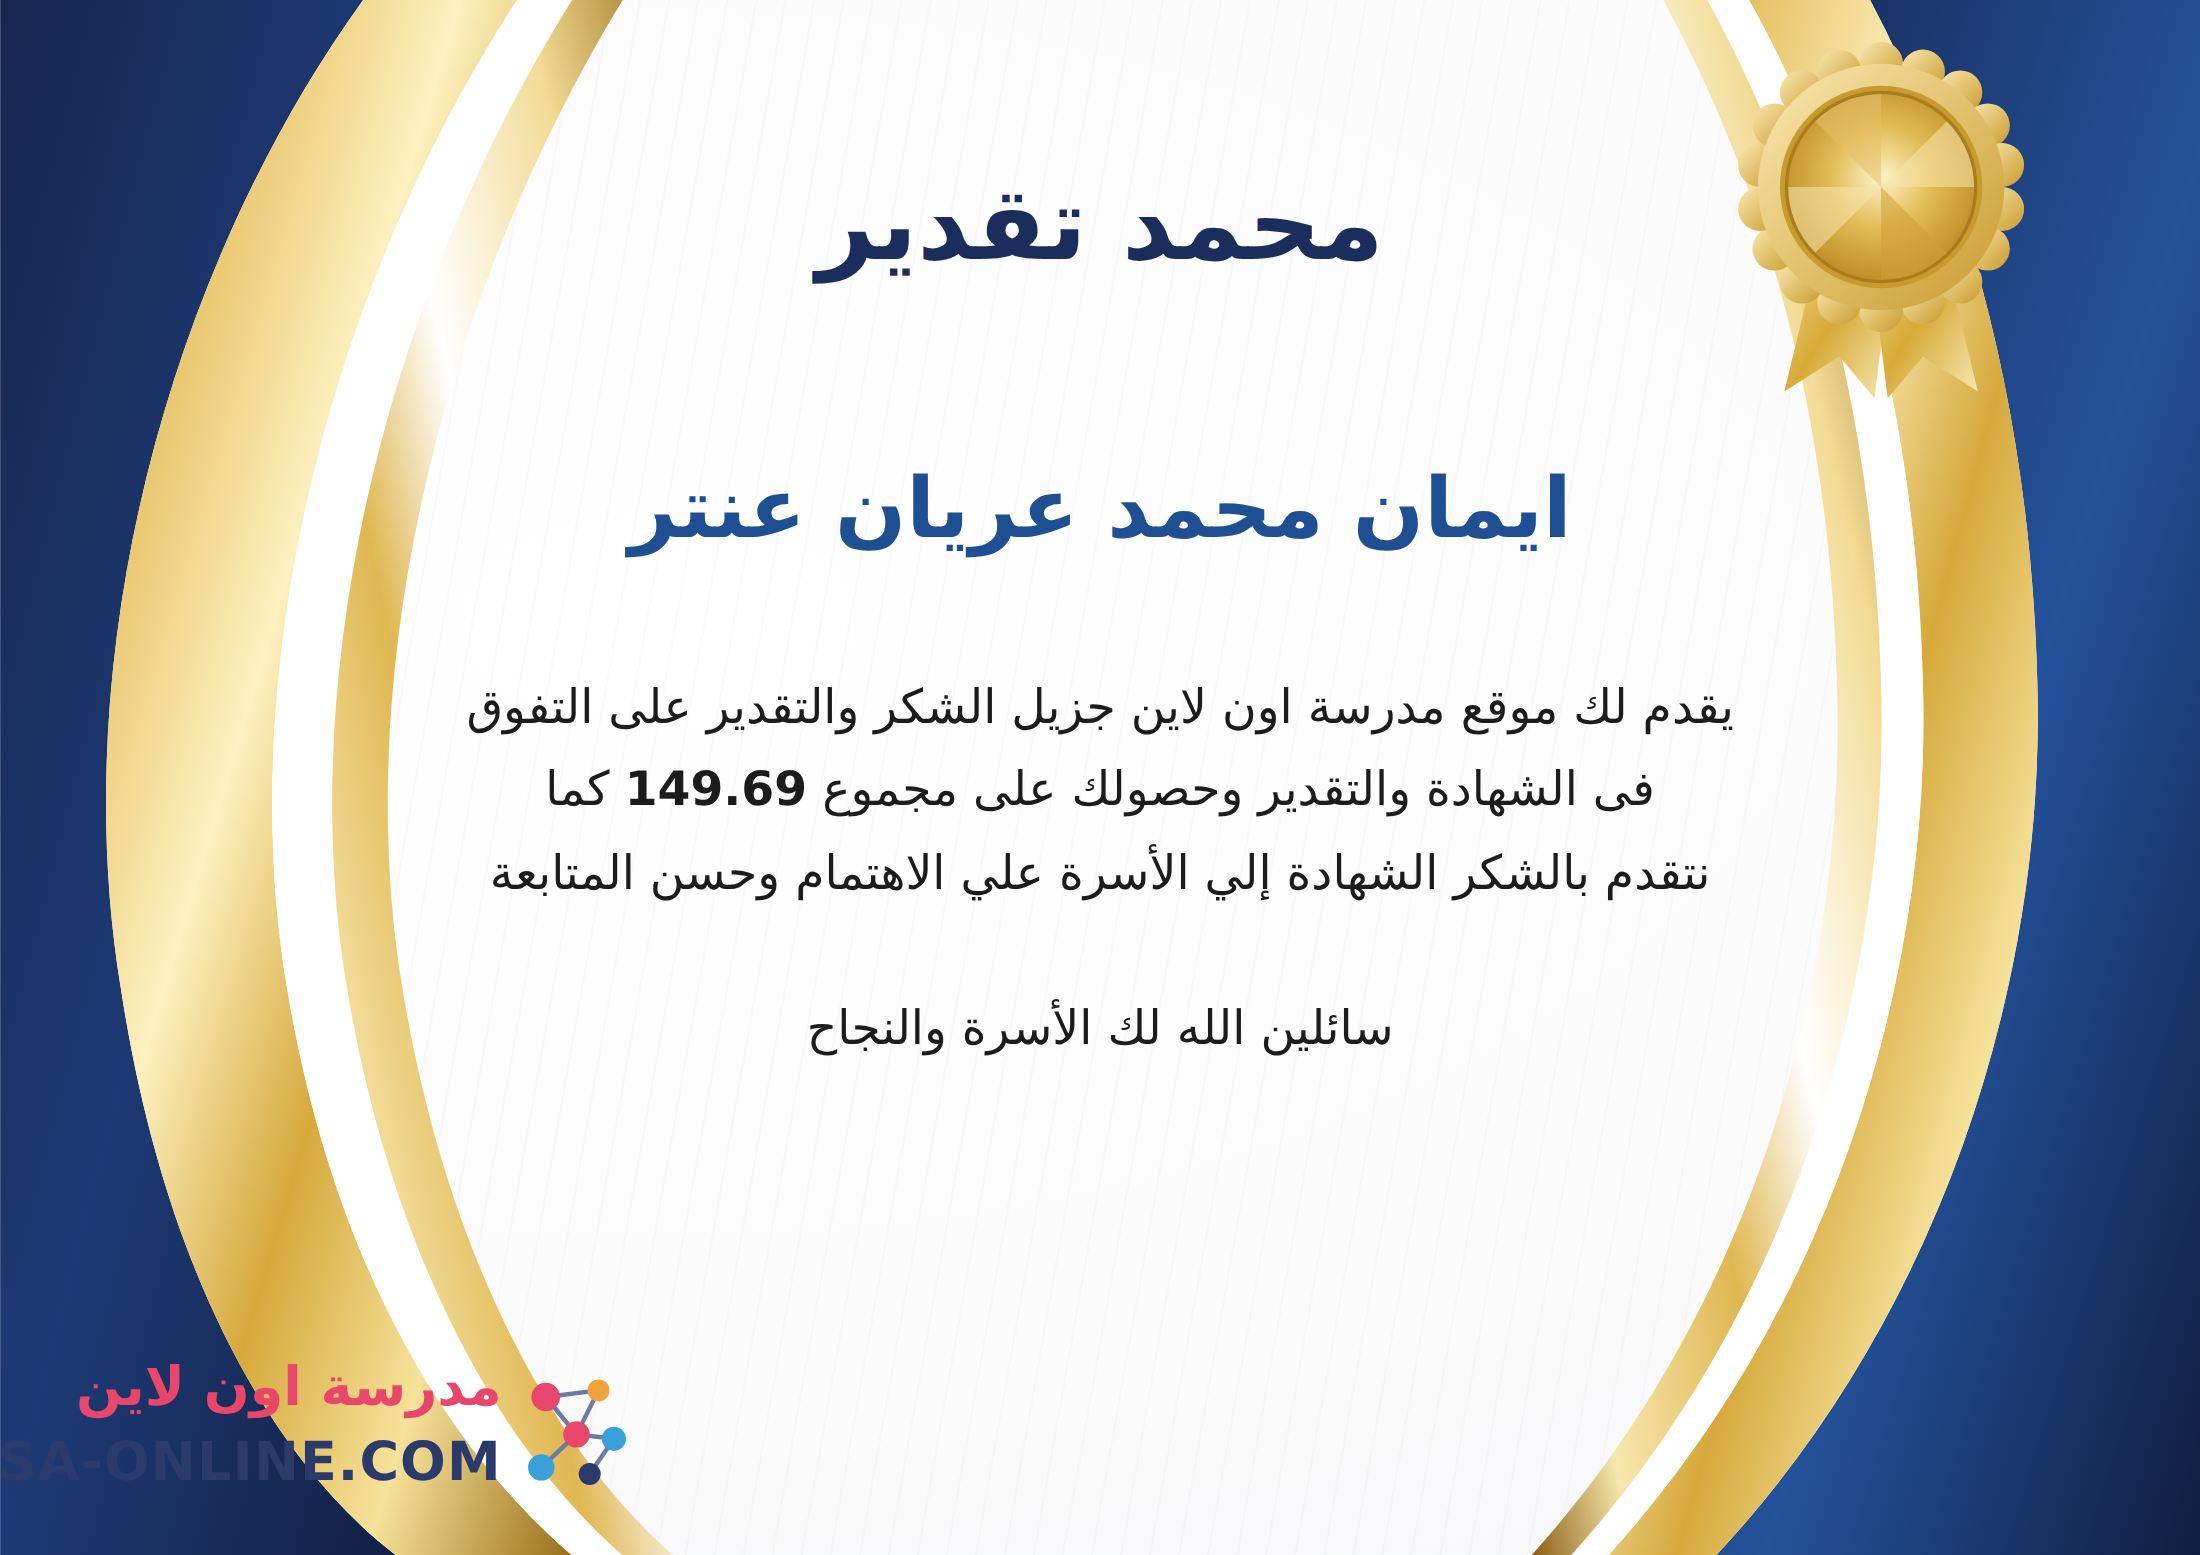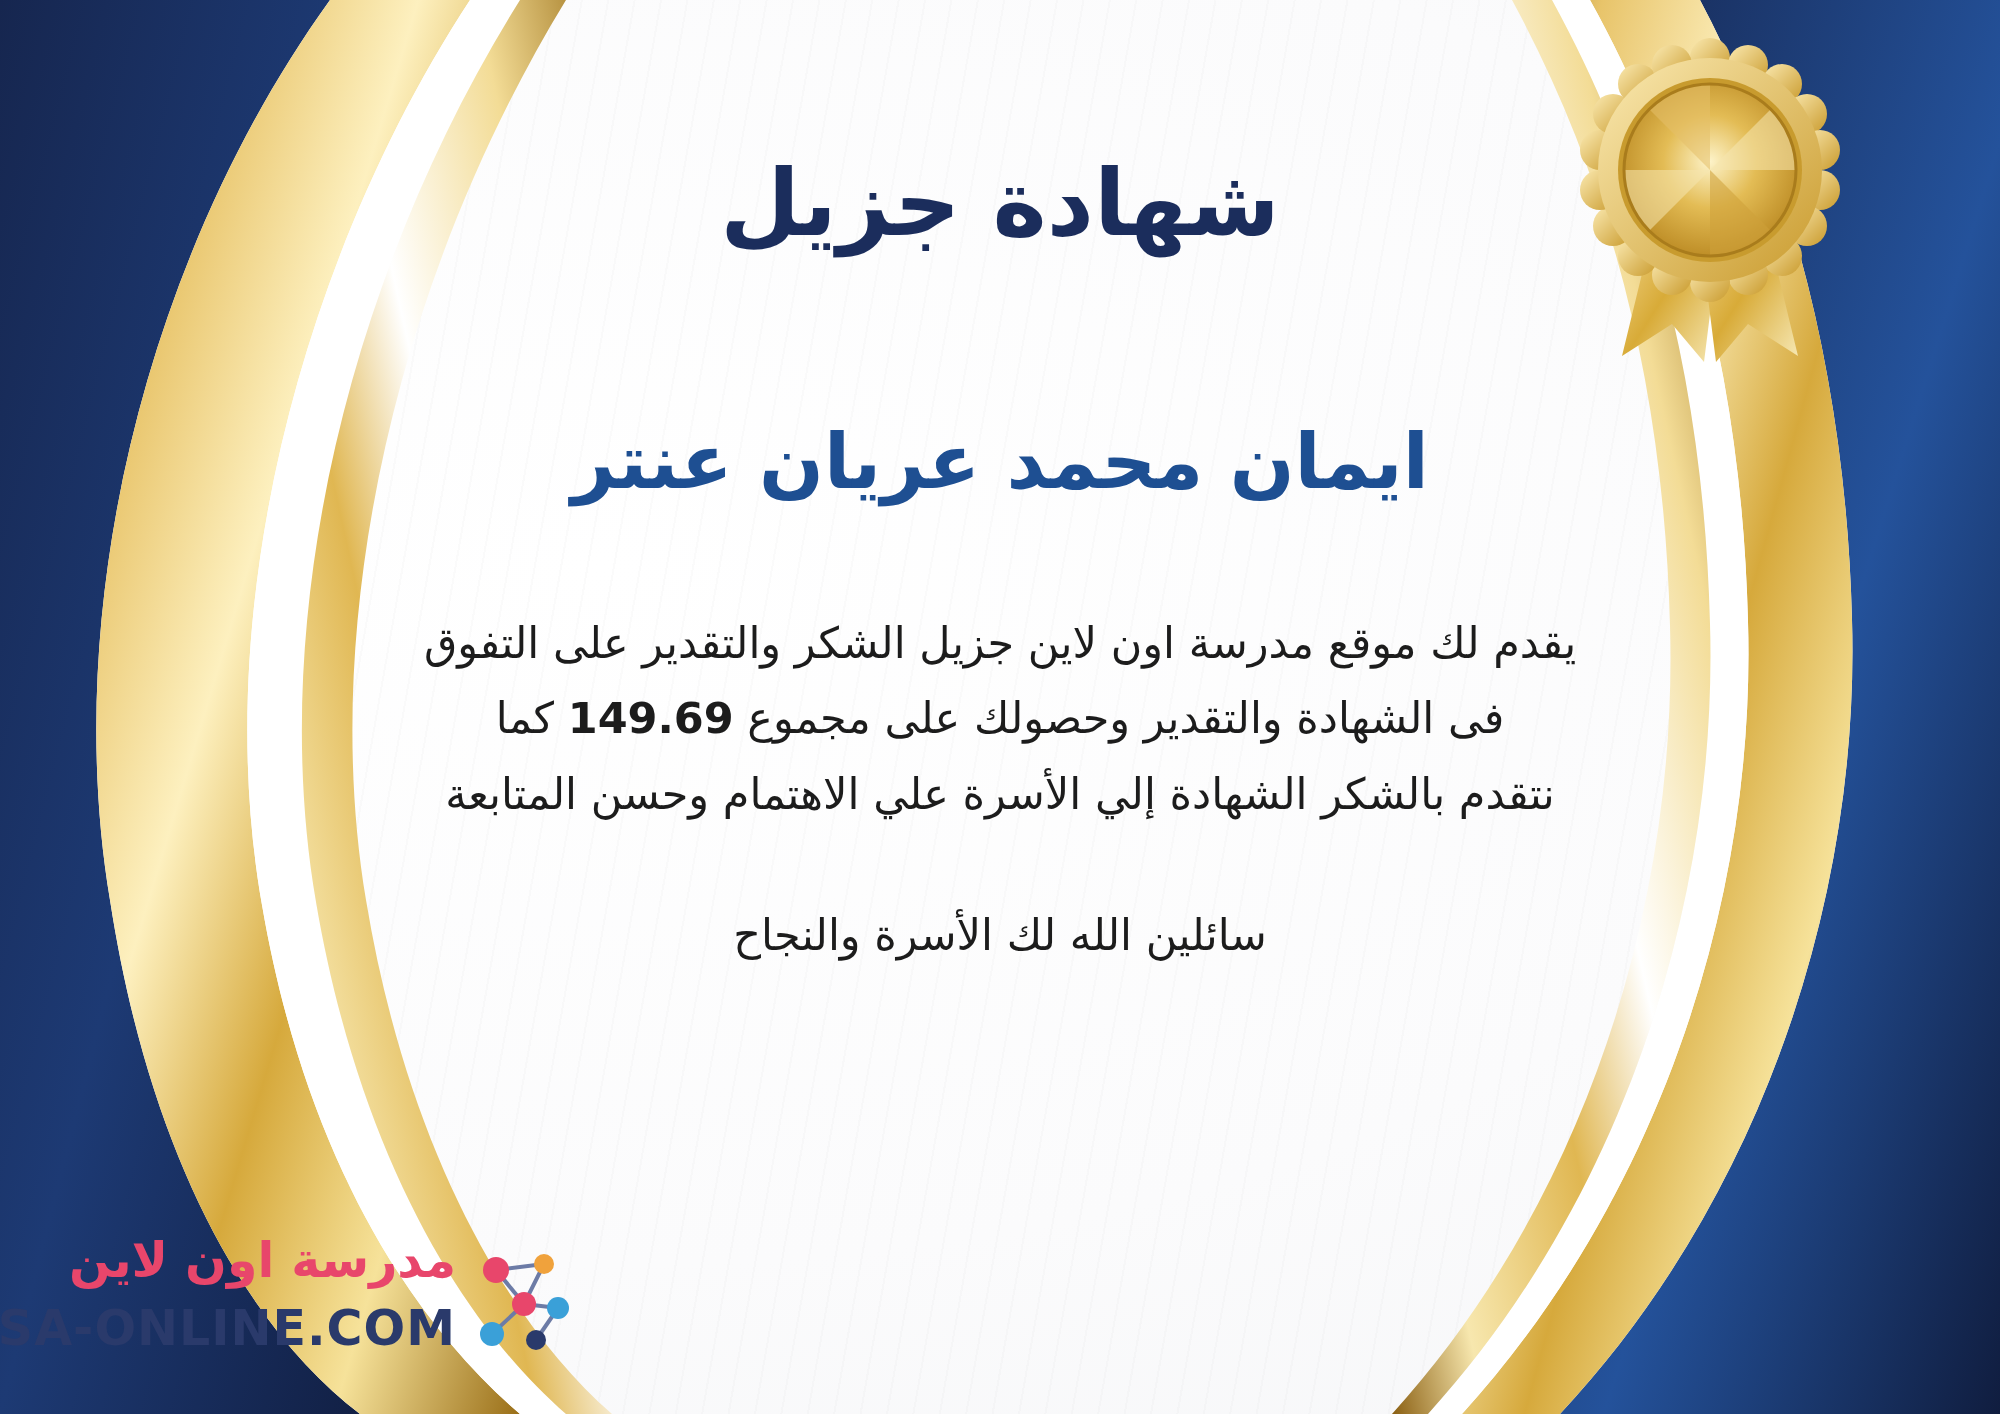--- a/index.html
+++ b/index.html
@@ -257,21 +257,21 @@
         <path d="M0,0 L0,-86 A86,86 0 0,0 -61,-61 Z" fill="#e5c06a"></path>
         <path d="M0,0 L-86,0 A86,86 0 0,0 -61,61 Z" fill="#f6e6b0"></path>
         <path d="M0,0 L0,86 A86,86 0 0,0 61,61 Z" fill="#cfa13a"></path>
       </g>
       <circle cx="0" cy="0" r="86" fill="none" stroke="#a97c1c" stroke-width="3"></circle>
     </g>
   </svg>
 
   <div class="content">
 
-    <div class="title">شهادة جزيل</div>
+    <div class="title">محمد تقدير</div>
 
     <div class="recipient">ايمان محمد عريان عنتر</div>
 
     <div class="body-text">
       <div>يقدم لك موقع مدرسة اون لاين جزيل الشكر  والتقدير على التفوق</div>
       <div>
         <span>فى الشهادة والتقدير وحصولك على مجموع</span>
         <span class="score">149.69</span>
         <span>كما</span>
       </div>

